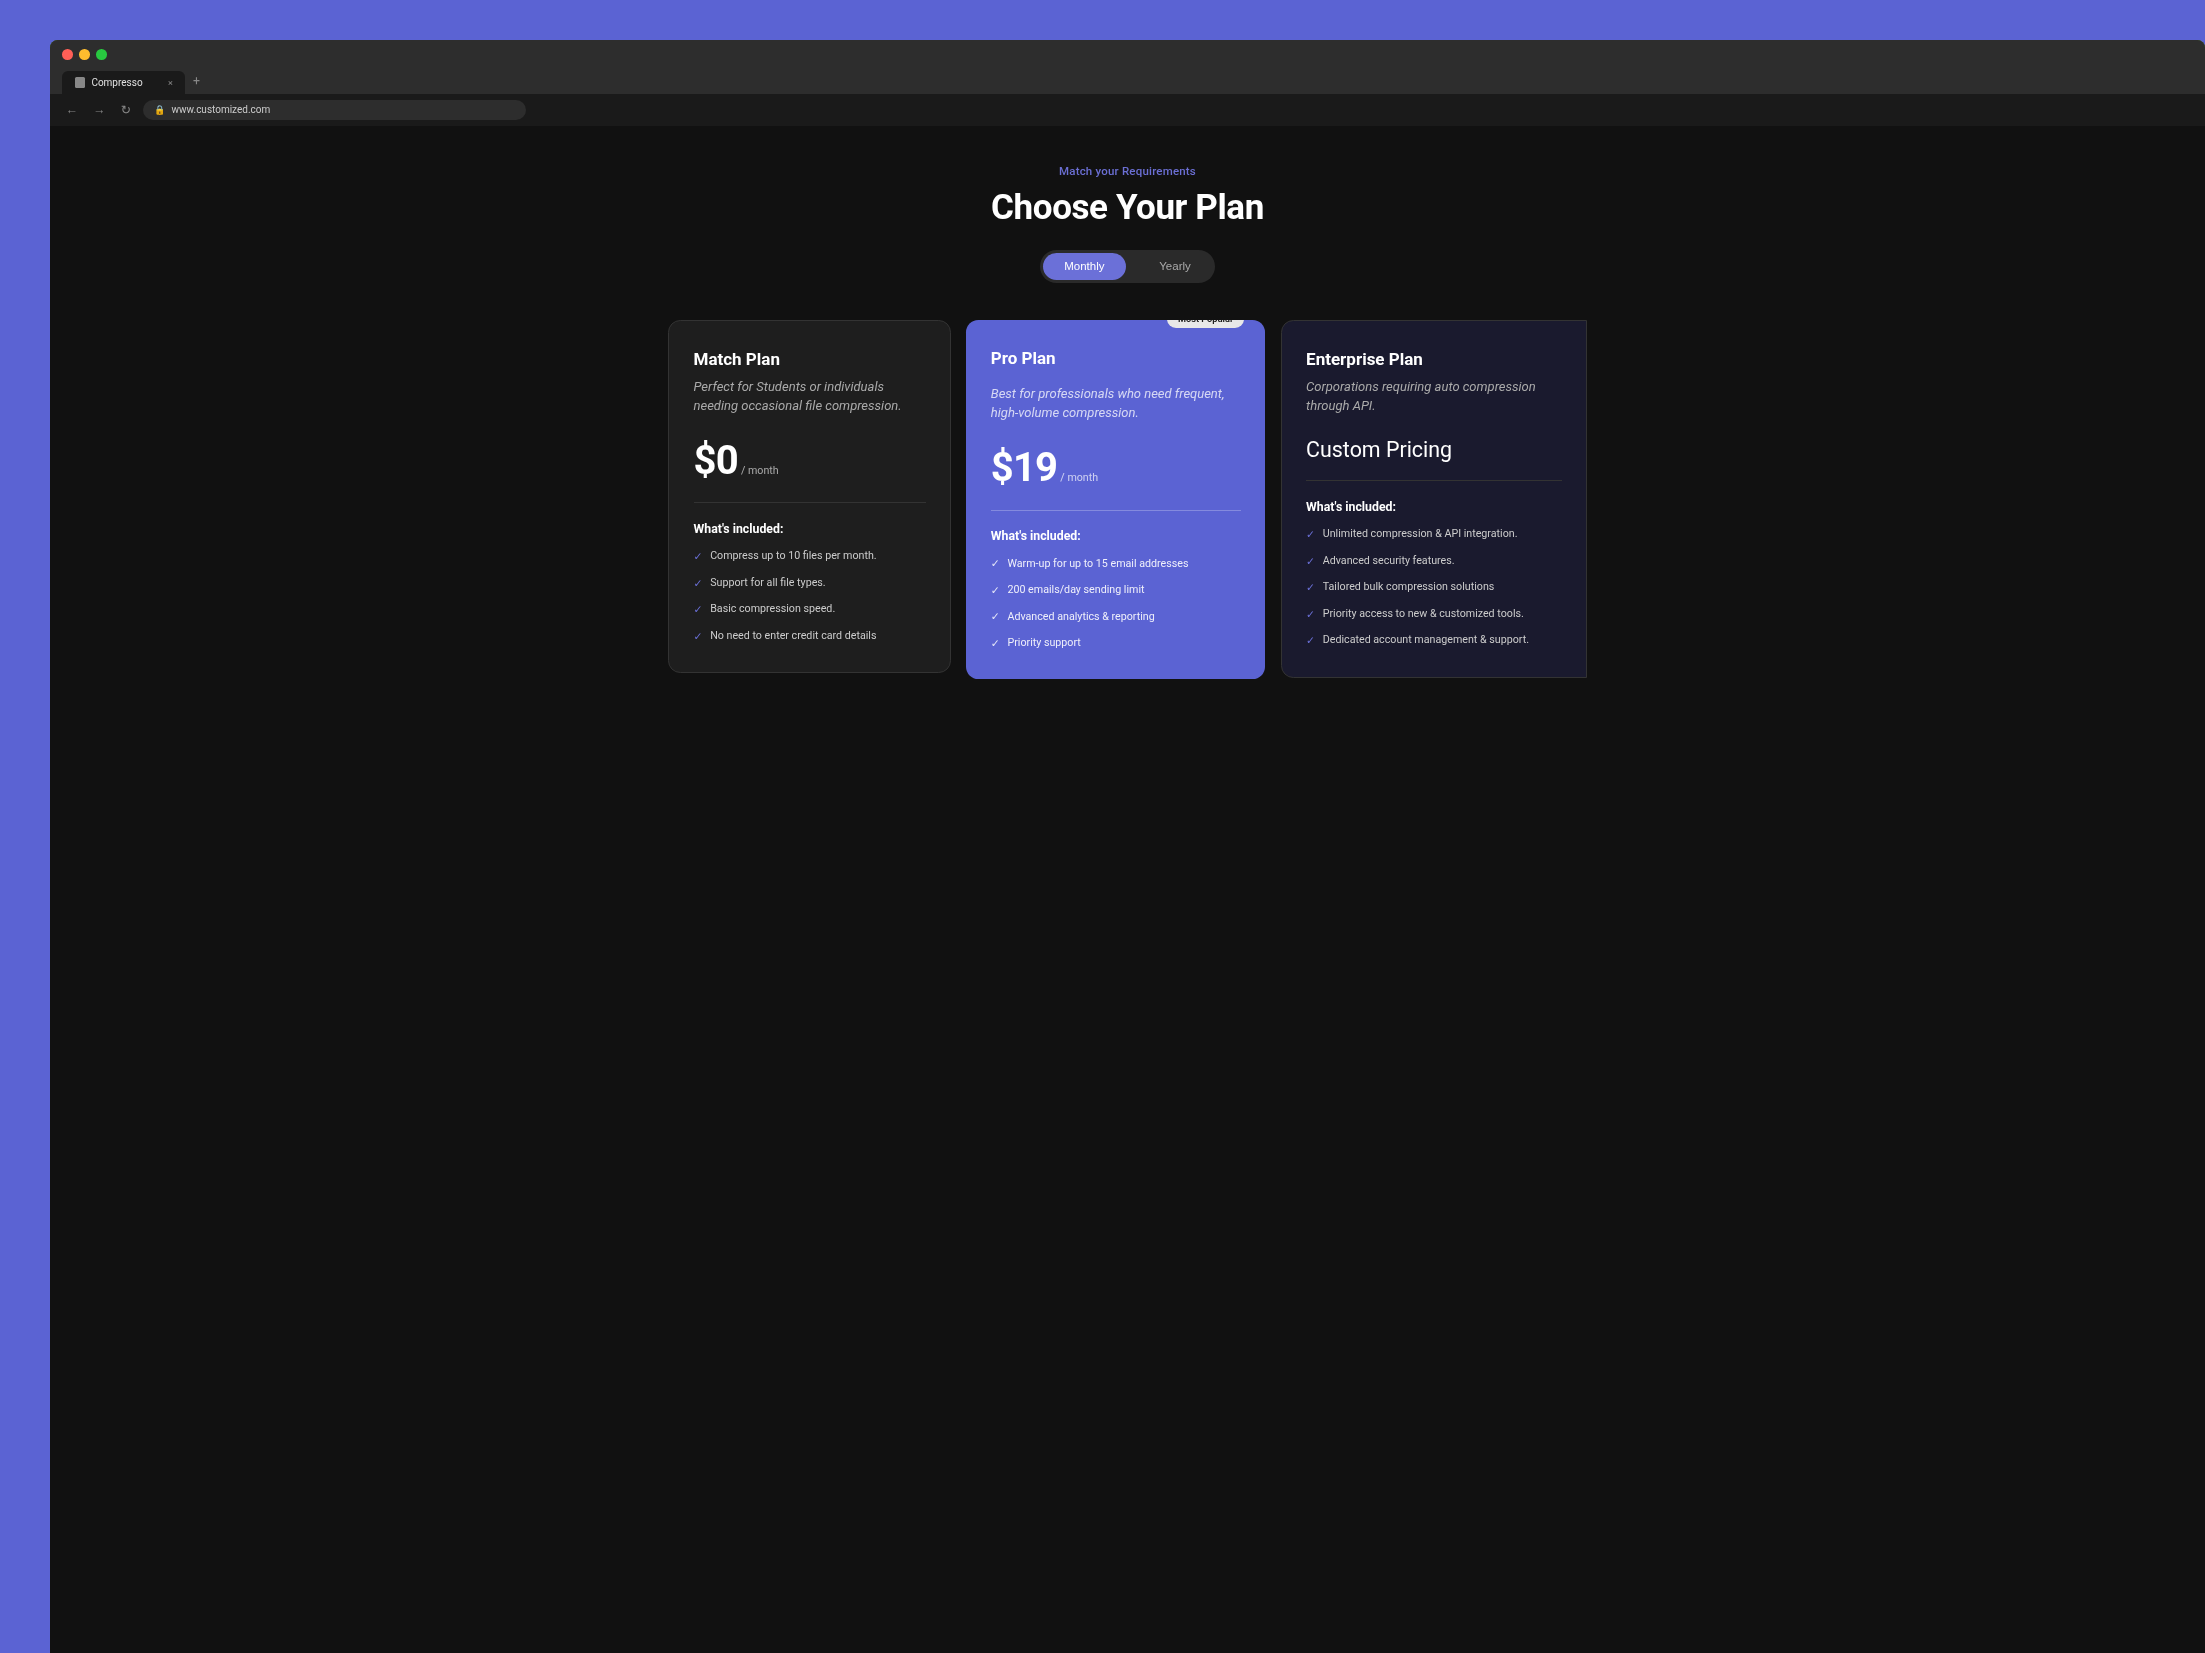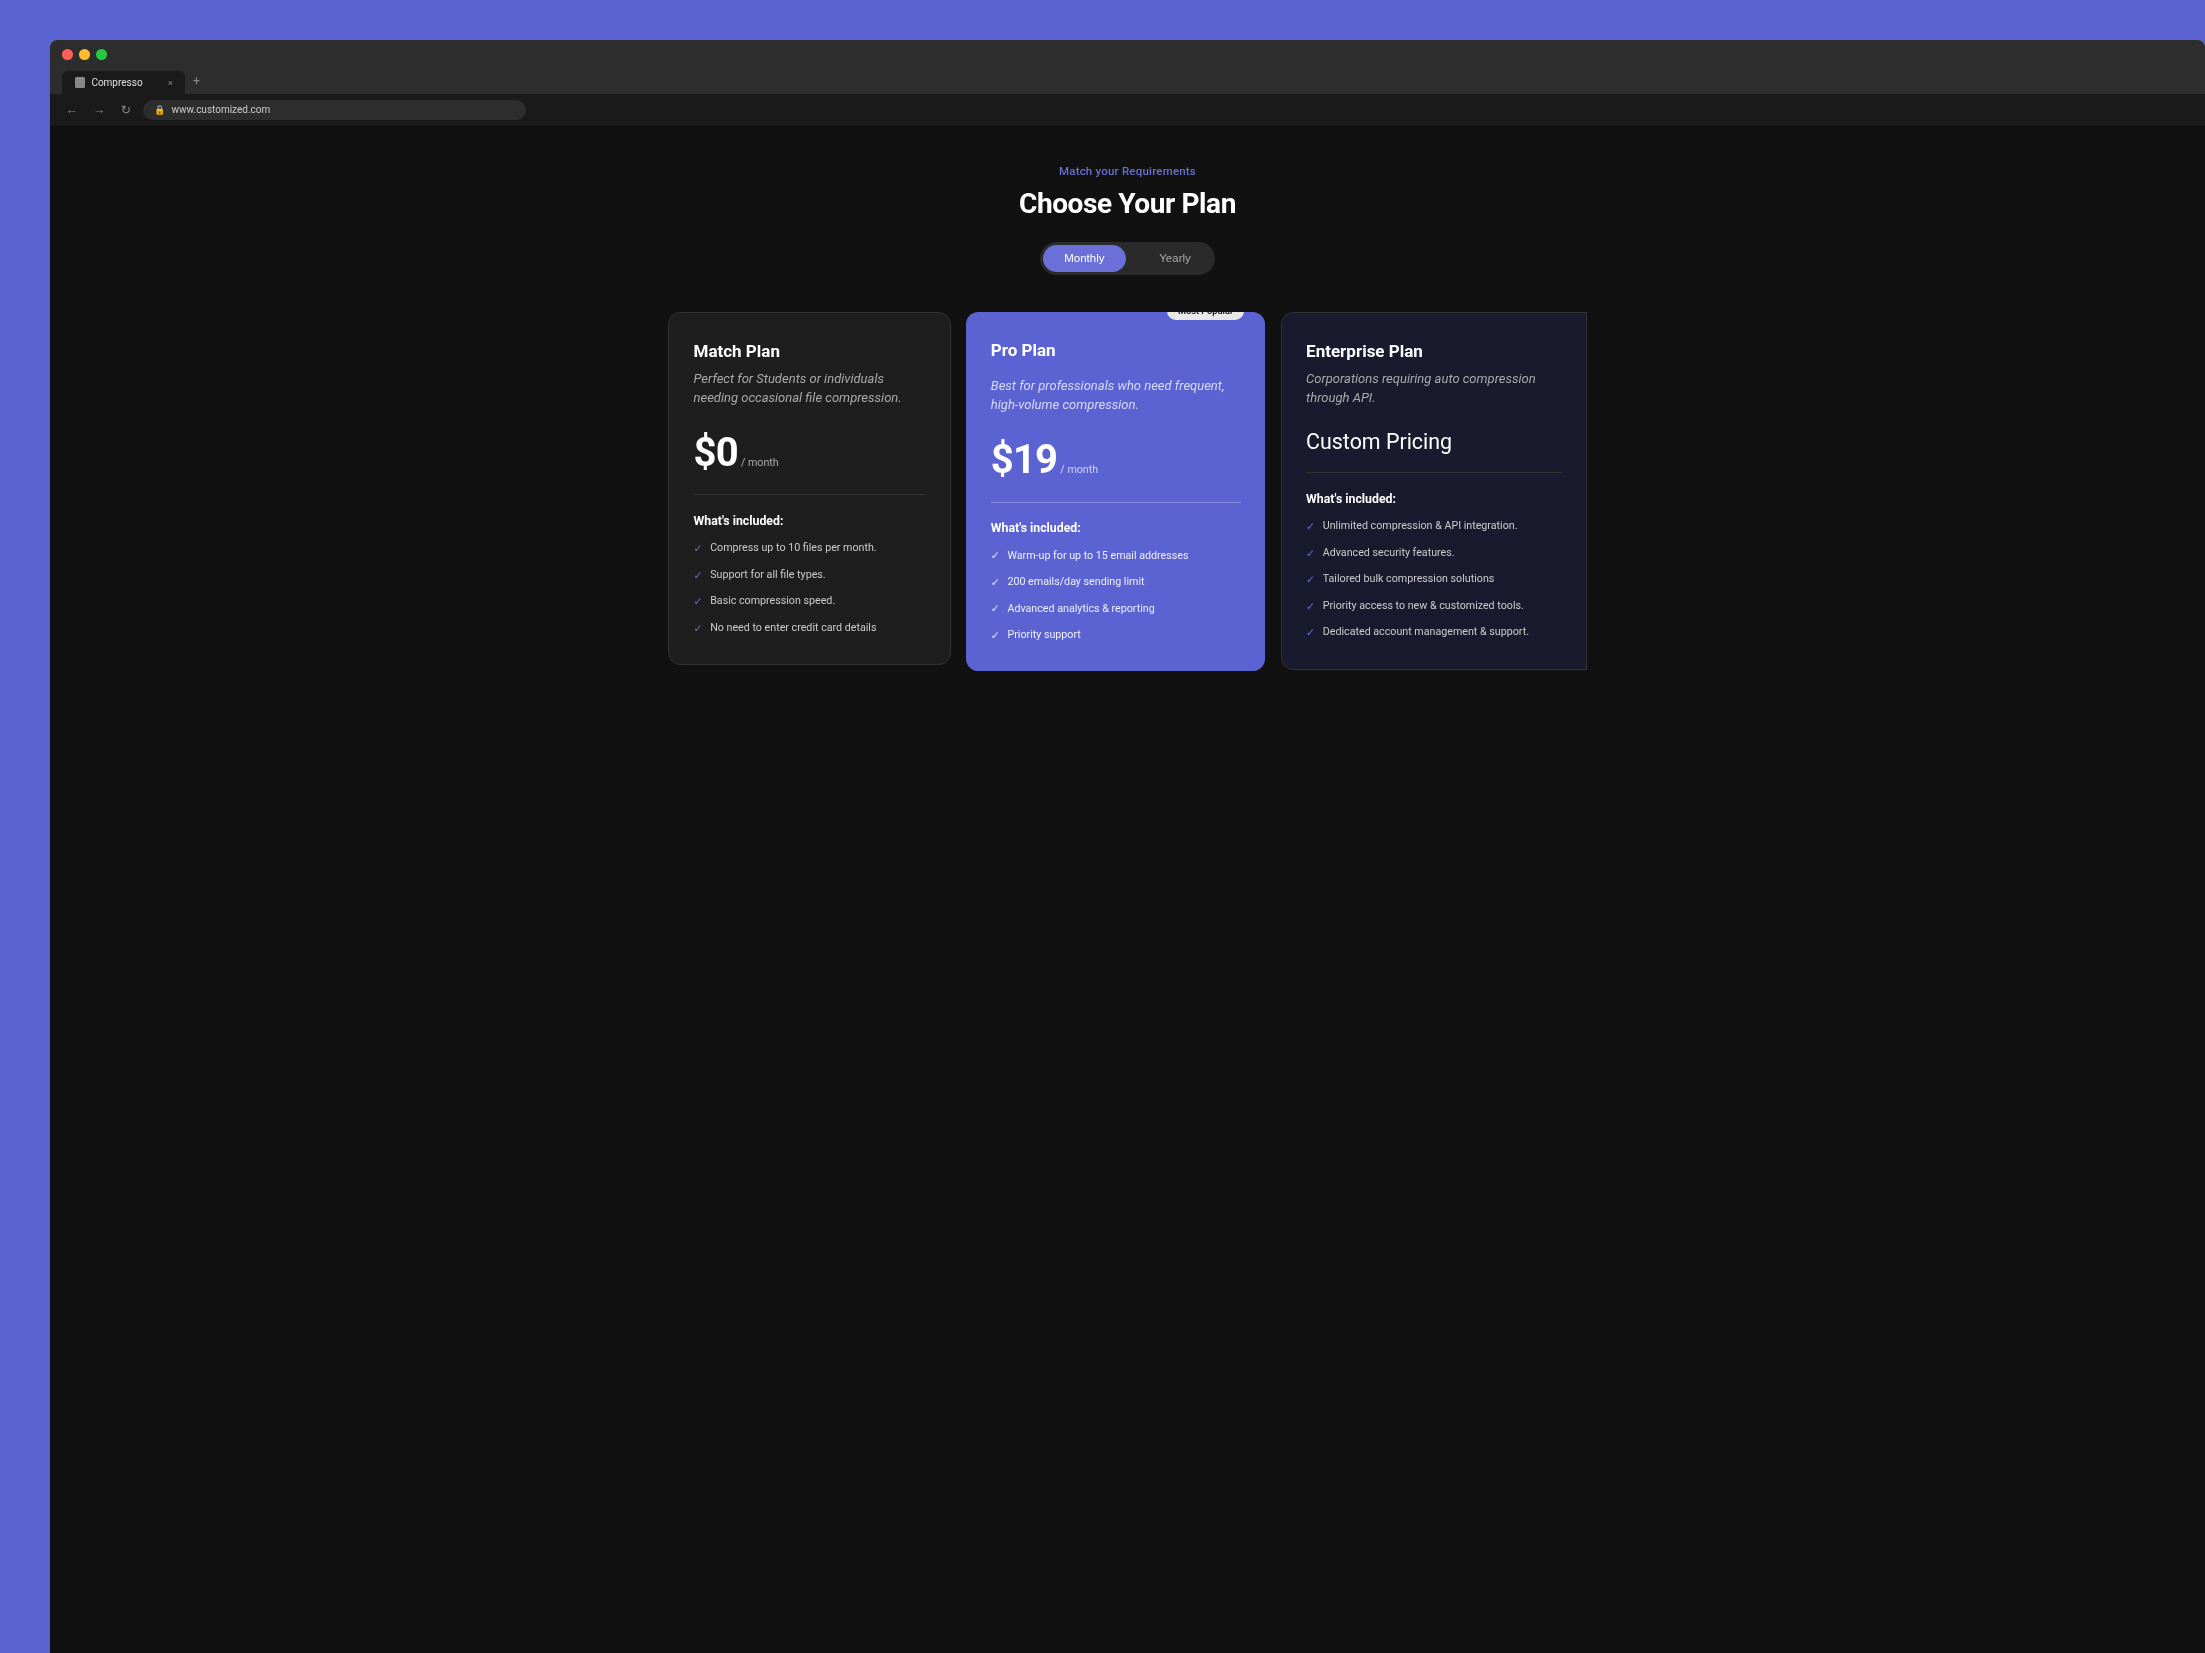--- a/index.html
+++ b/index.html
@@ -133,21 +133,21 @@
     .page-subtitle {
       color: #6b6fd4;
       font-size: 11.5px;
       font-weight: 500;
       margin-bottom: 9.2px;
       letter-spacing: 0.2px;
     }
 
     .page-title {
       color: #ffffff;
-      font-size: 28px;
+      font-size: 35px;
       font-weight: 700;
       margin-bottom: 21.4px;
       letter-spacing: -0.4px;
     }
 
     .billing-toggle {
       display: flex;
       background: #2a2a2a;
       border-radius: 23px;
       padding: 3.1px;

